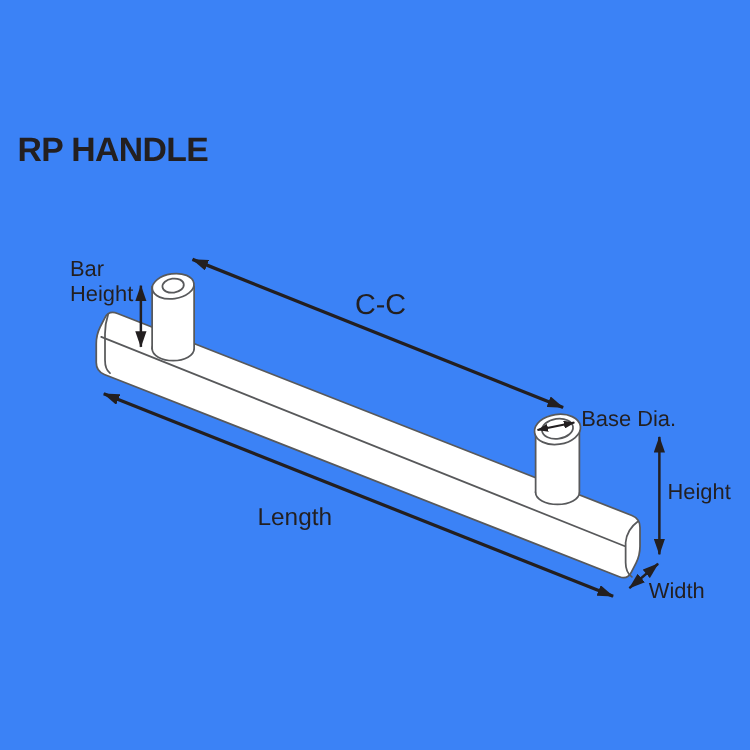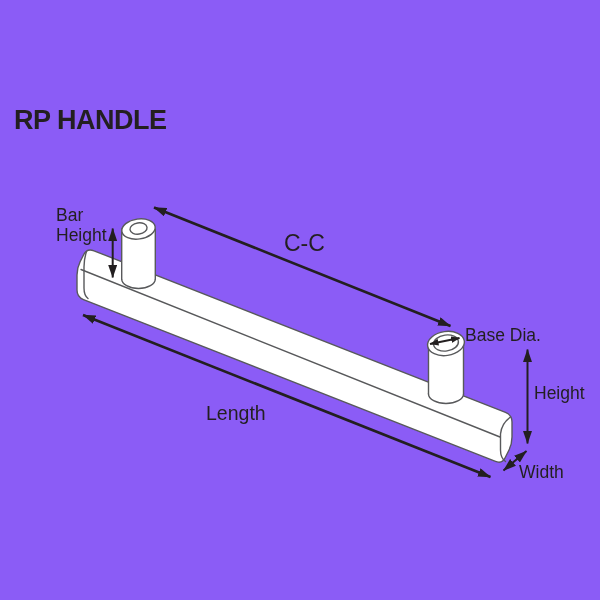--- a/index.html
+++ b/index.html
@@ -1,19 +1,19 @@
 <!DOCTYPE html>
 <html><head>
 <meta charset="utf-8">
 <style>
   html,body{margin:0;padding:0;background:#ffffff;}
   .canvas{
     position:relative;
     width:600px;height:600px;
-    background:#8b5cf6;
+    background:#3b82f6;
     font-family:"Liberation Sans", sans-serif;
     overflow:hidden;
   }
   svg{display:block;}
   .edge{stroke:#58595b;stroke-width:1.4;fill:none;stroke-linecap:round;stroke-linejoin:round;}
   .face{fill:#ffffff;}
   .dim{stroke:#231f20;fill:none;stroke-linecap:butt;}
   .dim-thick{stroke-width:2.6;}
   .dim-med{stroke-width:2;}
   .dim-thin{stroke-width:1.8;}

